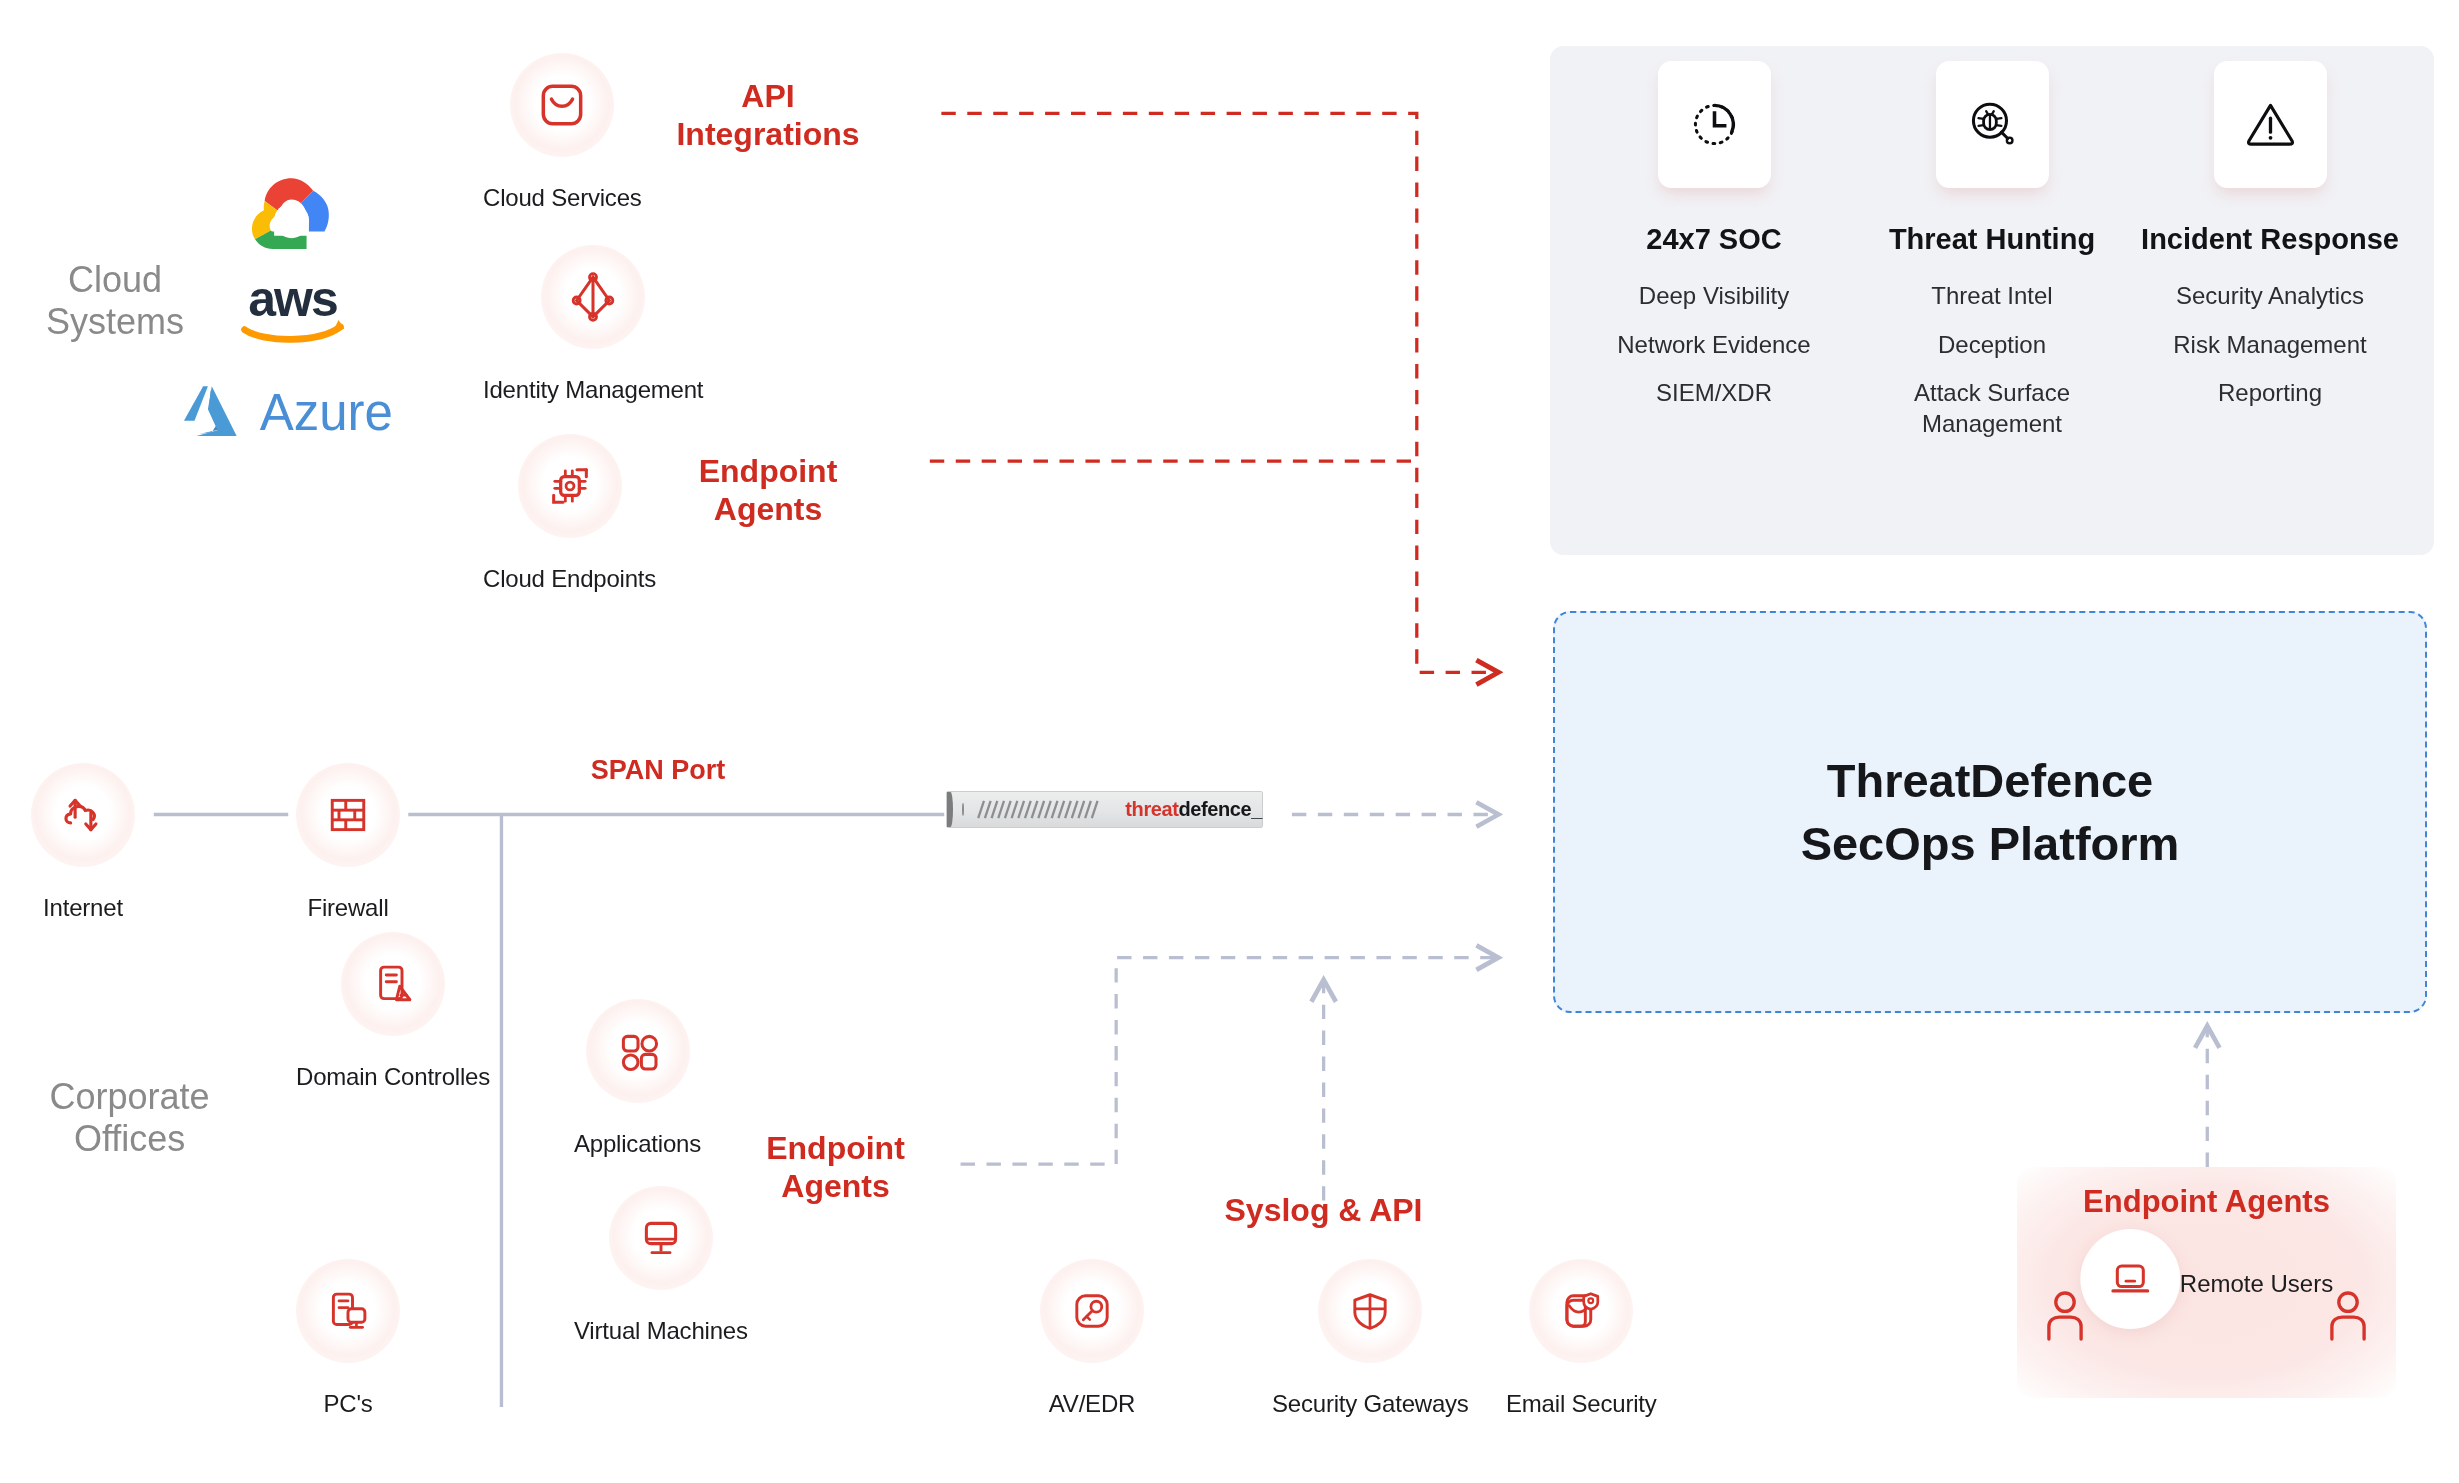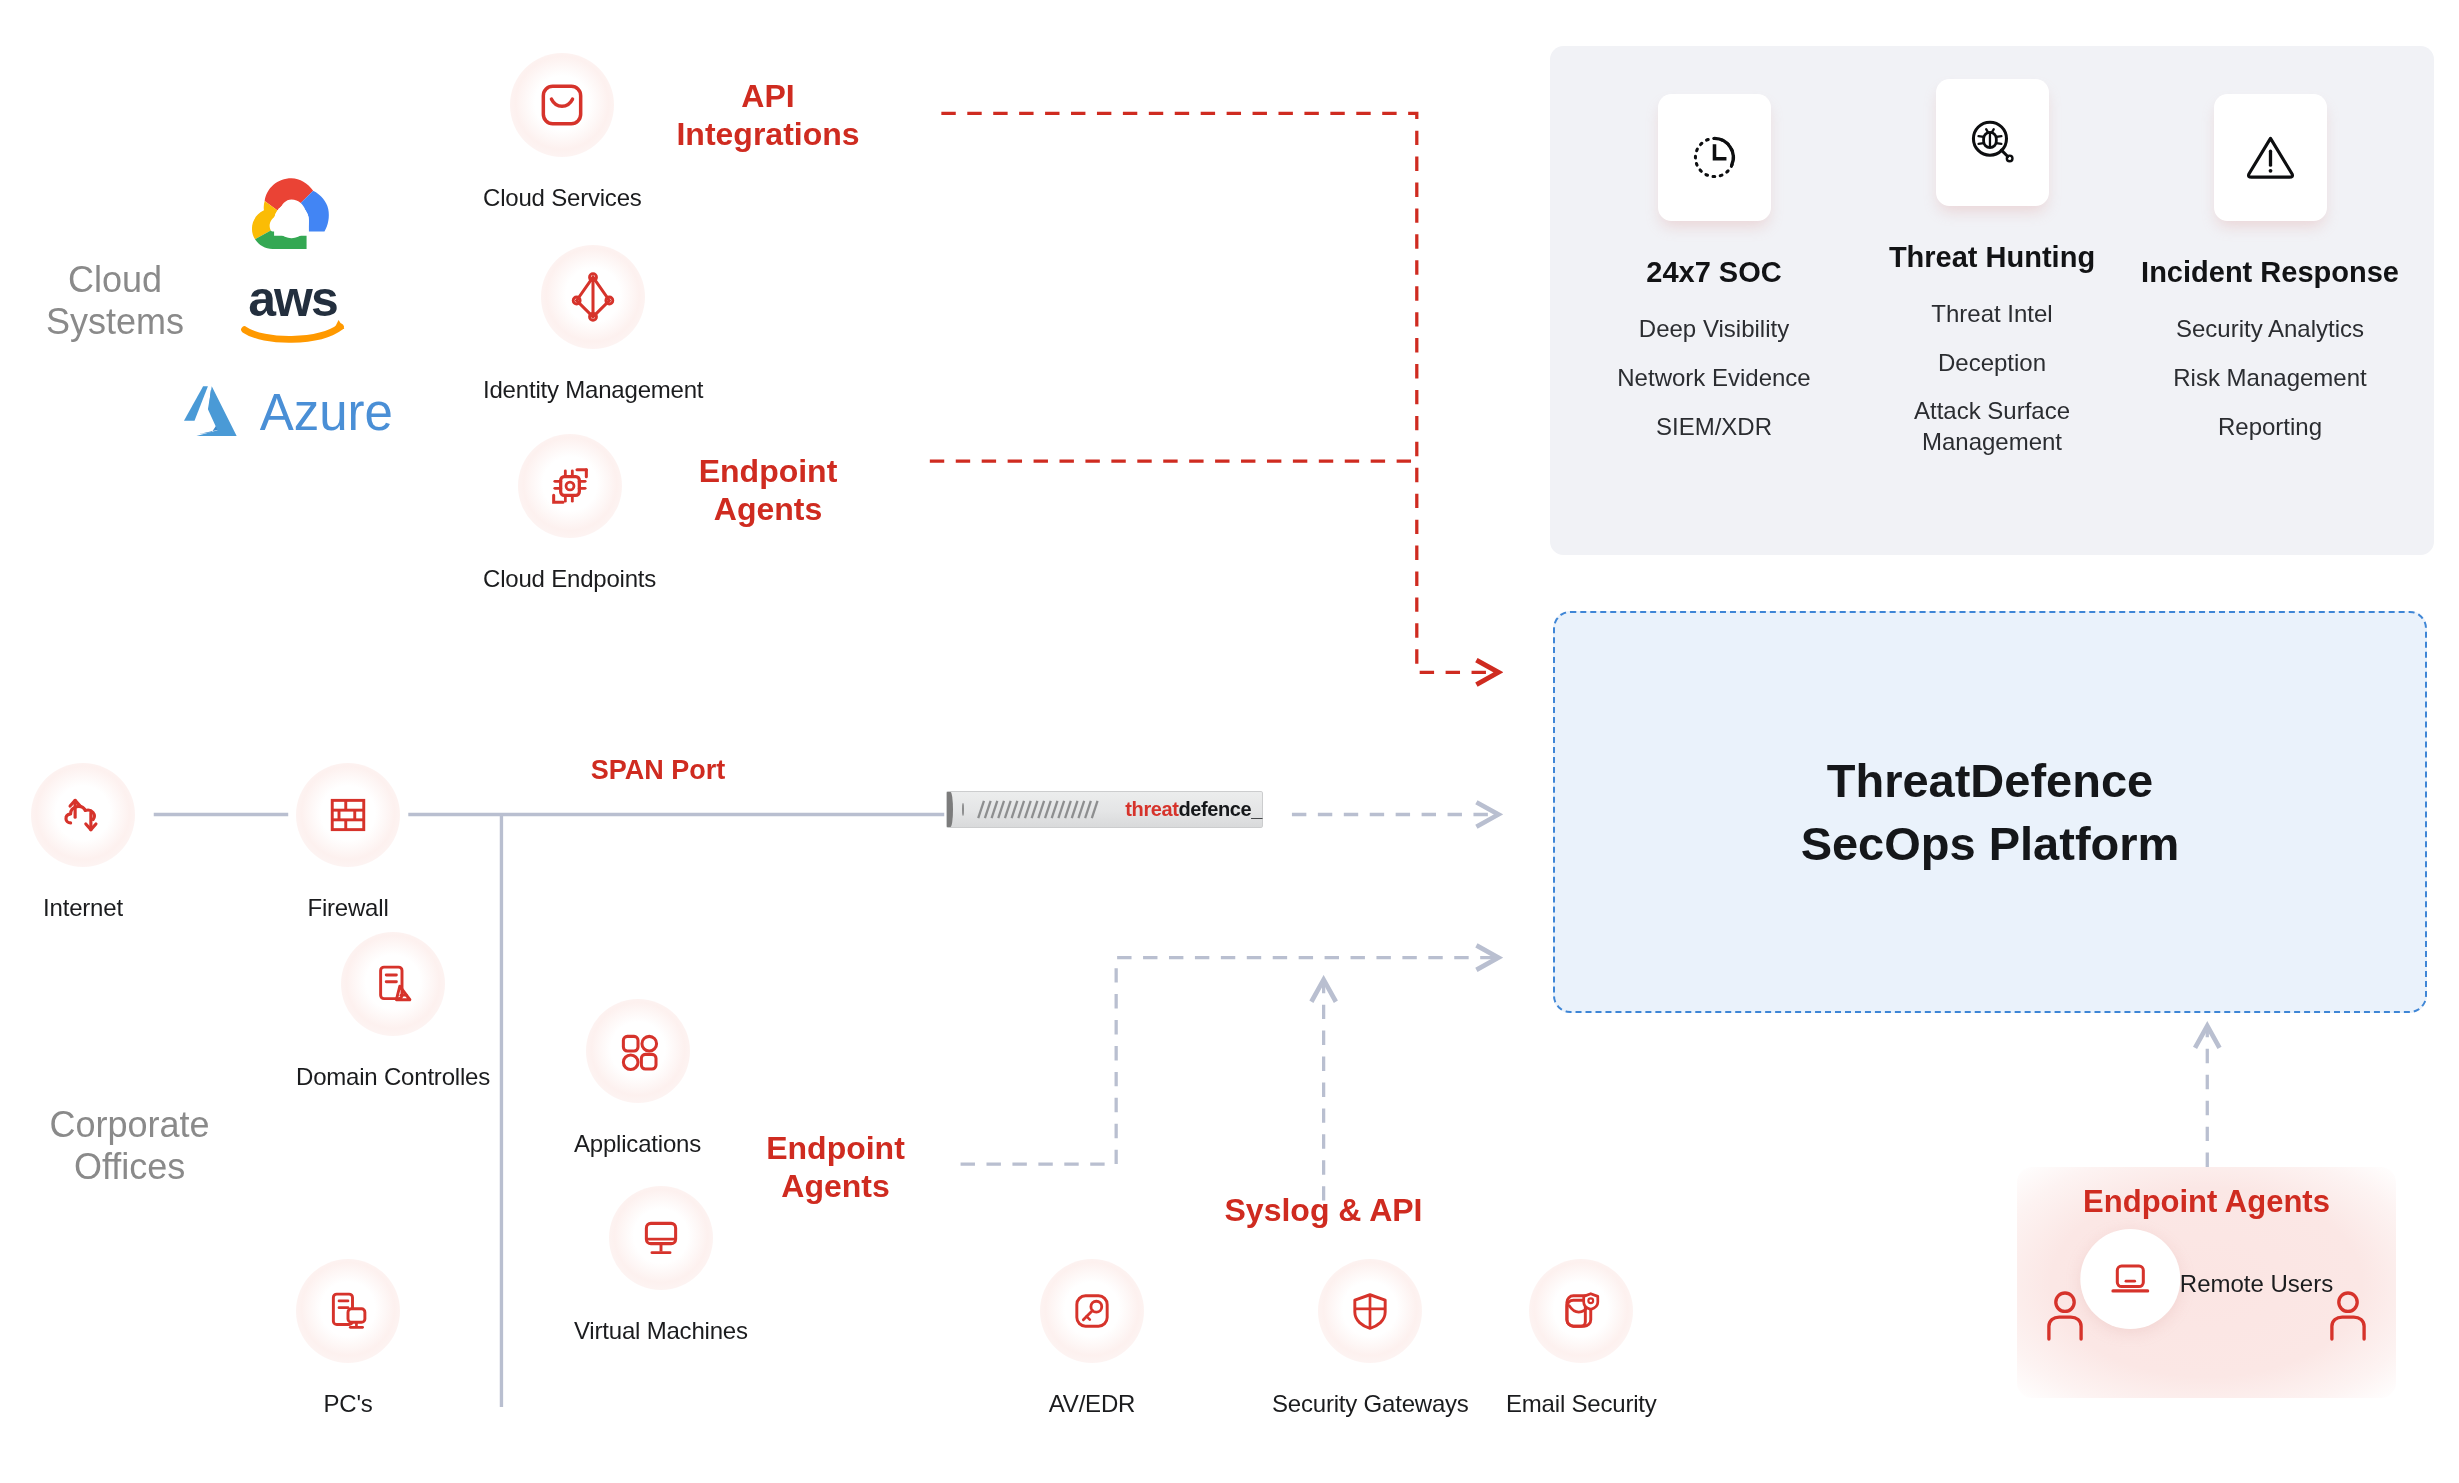--- a/index.html
+++ b/index.html
@@ -34,21 +34,21 @@
   .red-caption {
     position:absolute; color:#cf2b20; font-size:32px; font-weight:bold;
     line-height:1.2; text-align:center; font-family:"Liberation Sans", sans-serif;
   }
 
   
   #soc-panel {
     position:absolute; left:1550px; top:46px; width:884px; height:509px;
     background:#f1f2f6; border-radius:13.4px;
   }
-  .soc-cols { display:flex; justify-content:space-around; padding:33px 25px 0 25px;align-items:center; }
+  .soc-cols { display:flex; justify-content:space-around; padding:15px 25px 0 25px; }
   .soc-col { width:250px; display:flex; flex-direction:column; align-items:center; }
   .soc-tile {
     width:113px; height:127px; background:#fff; border-radius:13.4px;
     display:flex; align-items:center; justify-content:center;
     box-shadow:0 8.6px 15.4px -3.8px rgba(221,150,146,.32);
   }
   .soc-title { margin-top:35px; font-size:29px; font-weight:bold; color:#121315; white-space:nowrap; }
   .soc-items { margin-top:25px; display:flex; flex-direction:column; align-items:center; gap:18px; }
   .soc-item { font-size:24px; color:#2b2d31; text-align:center; line-height:1.28; }
 
@@ -287,21 +287,21 @@
     </div>
   </div>
 
   <div id="platform-box">
     <div class="plat-text">
       <div>ThreatDefence</div>
       <div>SecOps Platform</div>
     </div>
   </div>
 
-  <div class="section-caption" style="left:9.6px; top:1104px; width:240px;">
+  <div class="section-caption" style="left:9.6px; top:1076px; width:240px;">
     <div>Corporate</div>
     <div>Offices</div>
   </div>
 
   <div class="node" style="left:31px; top:763px;">
     <div class="halo">
       <svg width="54" height="54" viewBox="0 0 48 48">
         <path d="M13 31 C8 31 7 24 13 23 C13 16 23 14 26 20 C32 18 36 24 33 28" fill="none" stroke="#d6332b" stroke-width="2.8" stroke-linecap="round" stroke-linejoin="round"></path>
         <line x1="17" y1="26" x2="17" y2="11" stroke="#d6332b" stroke-width="2.8" stroke-linecap="round"></line>
         <path d="M12.5 16 L17 11 L21.5 16" fill="none" stroke="#d6332b" stroke-width="2.8" stroke-linecap="round" stroke-linejoin="round"></path>

